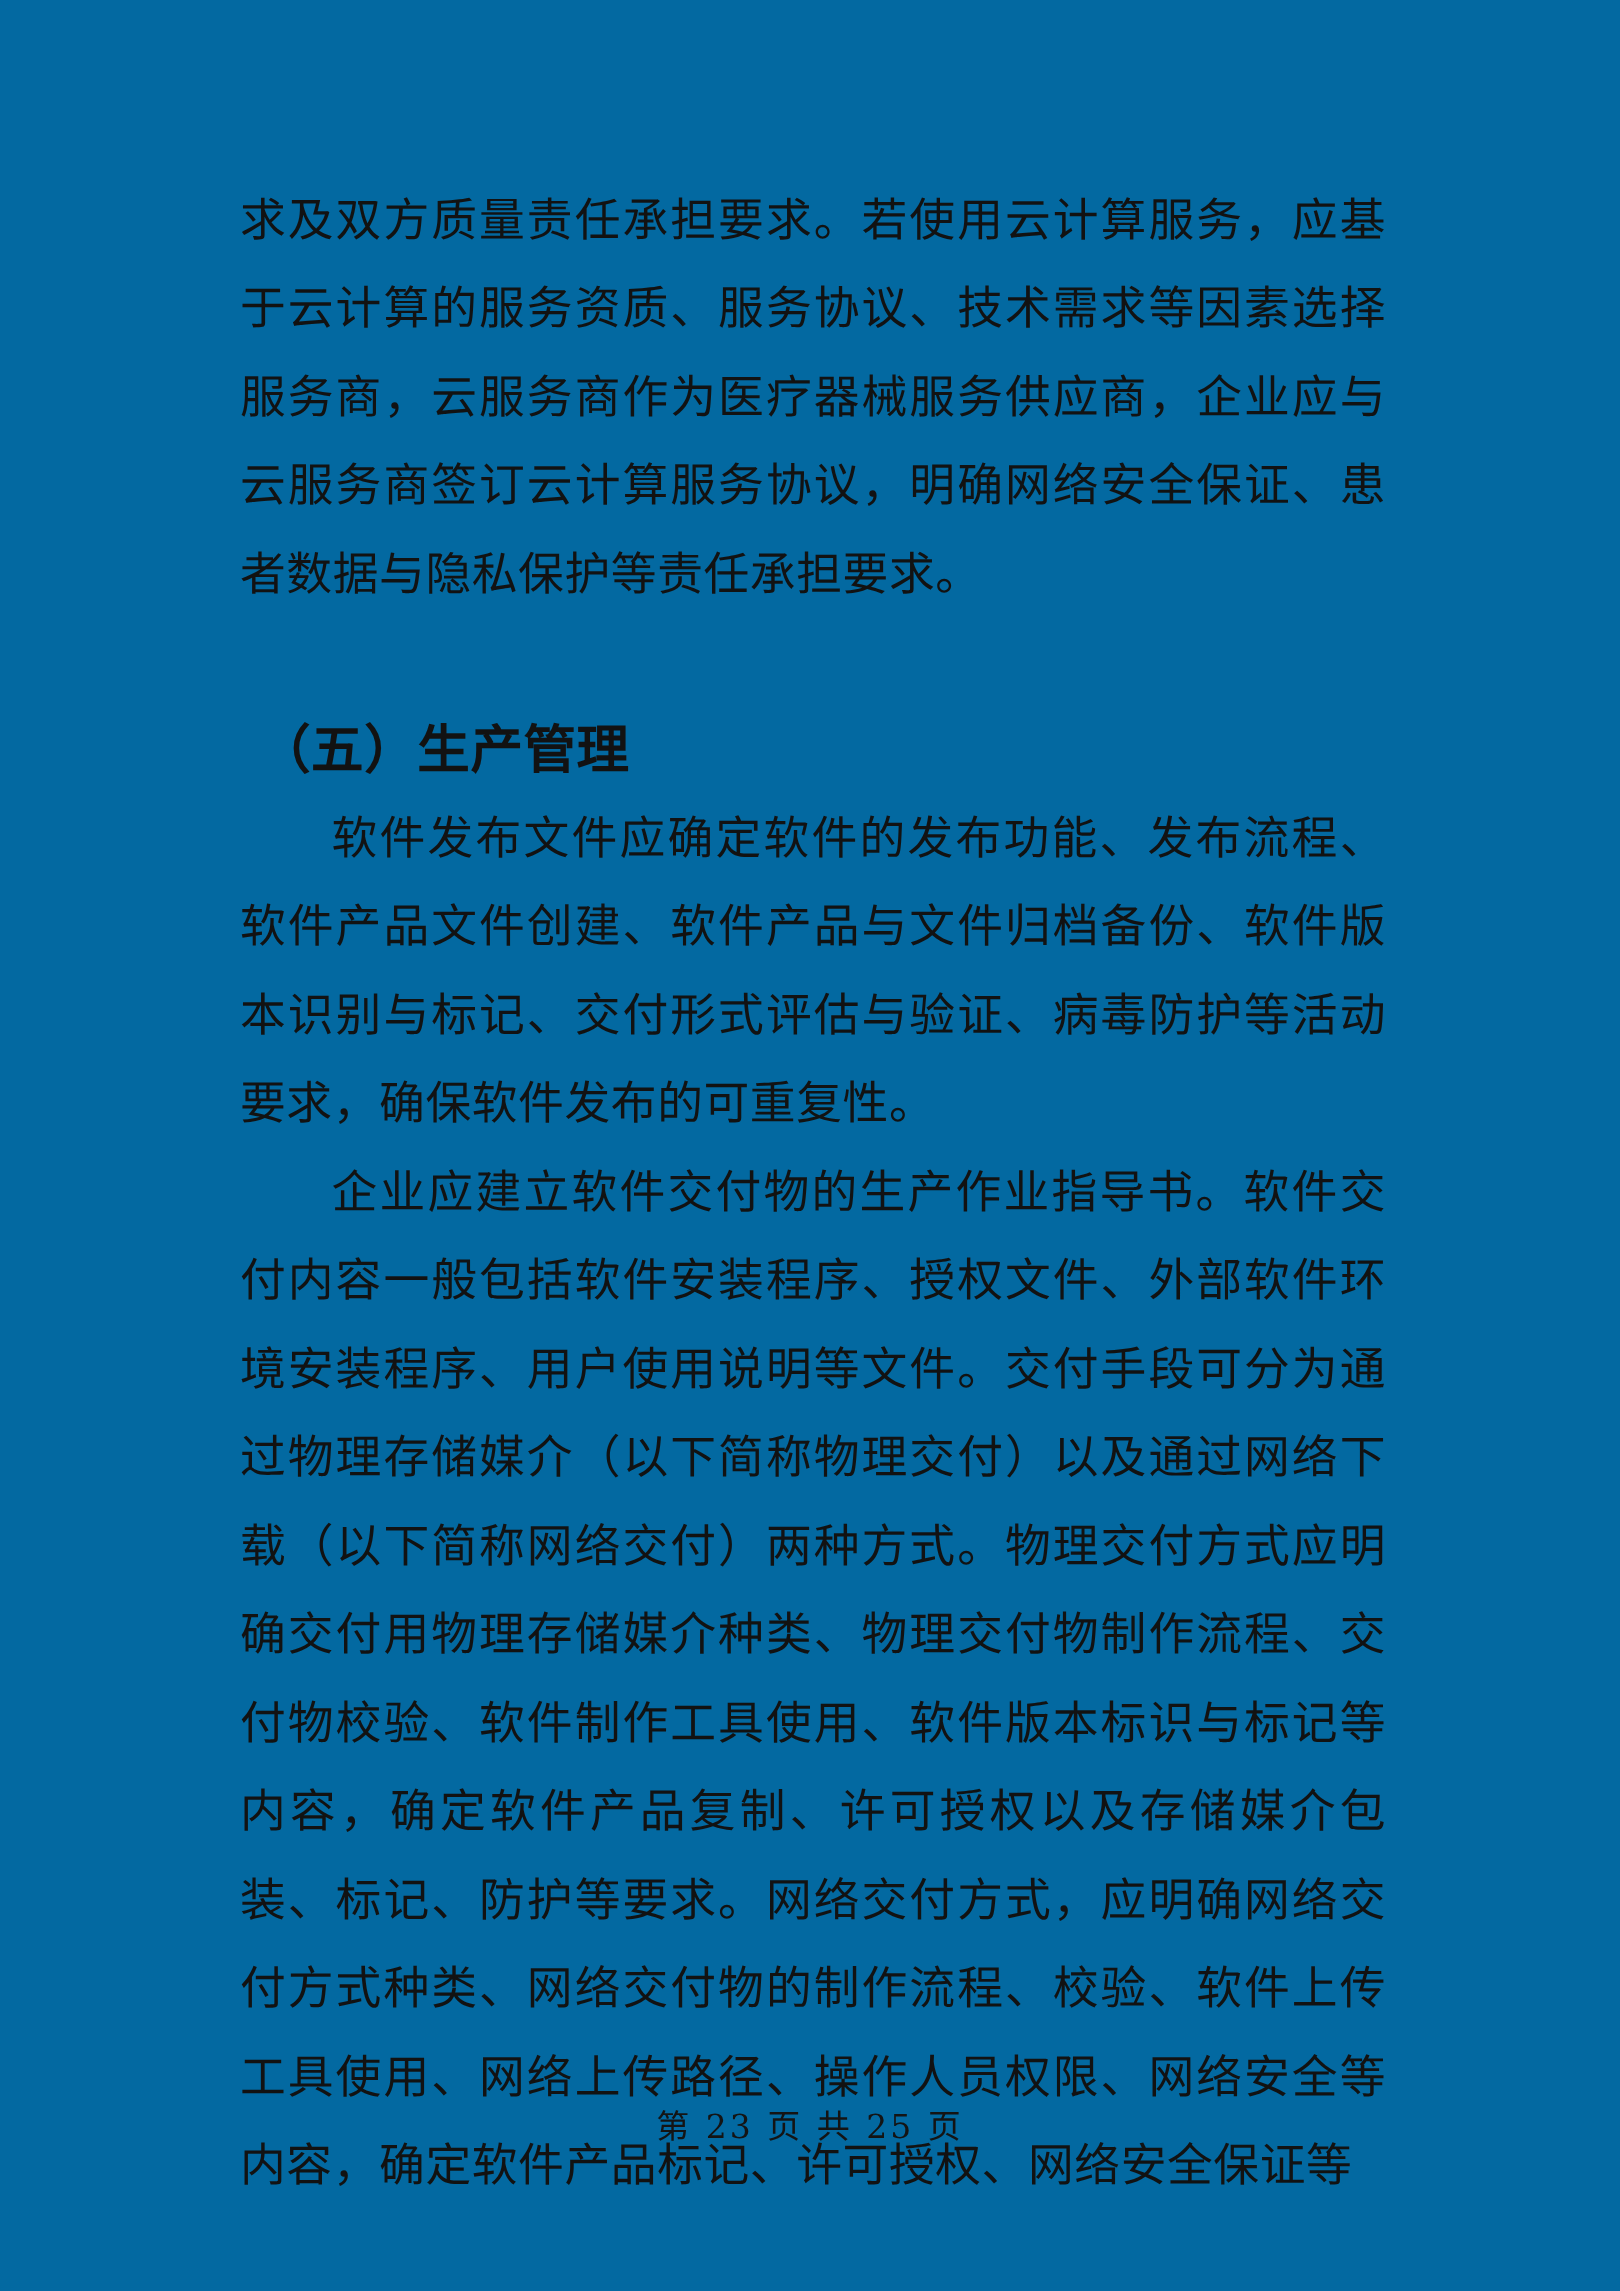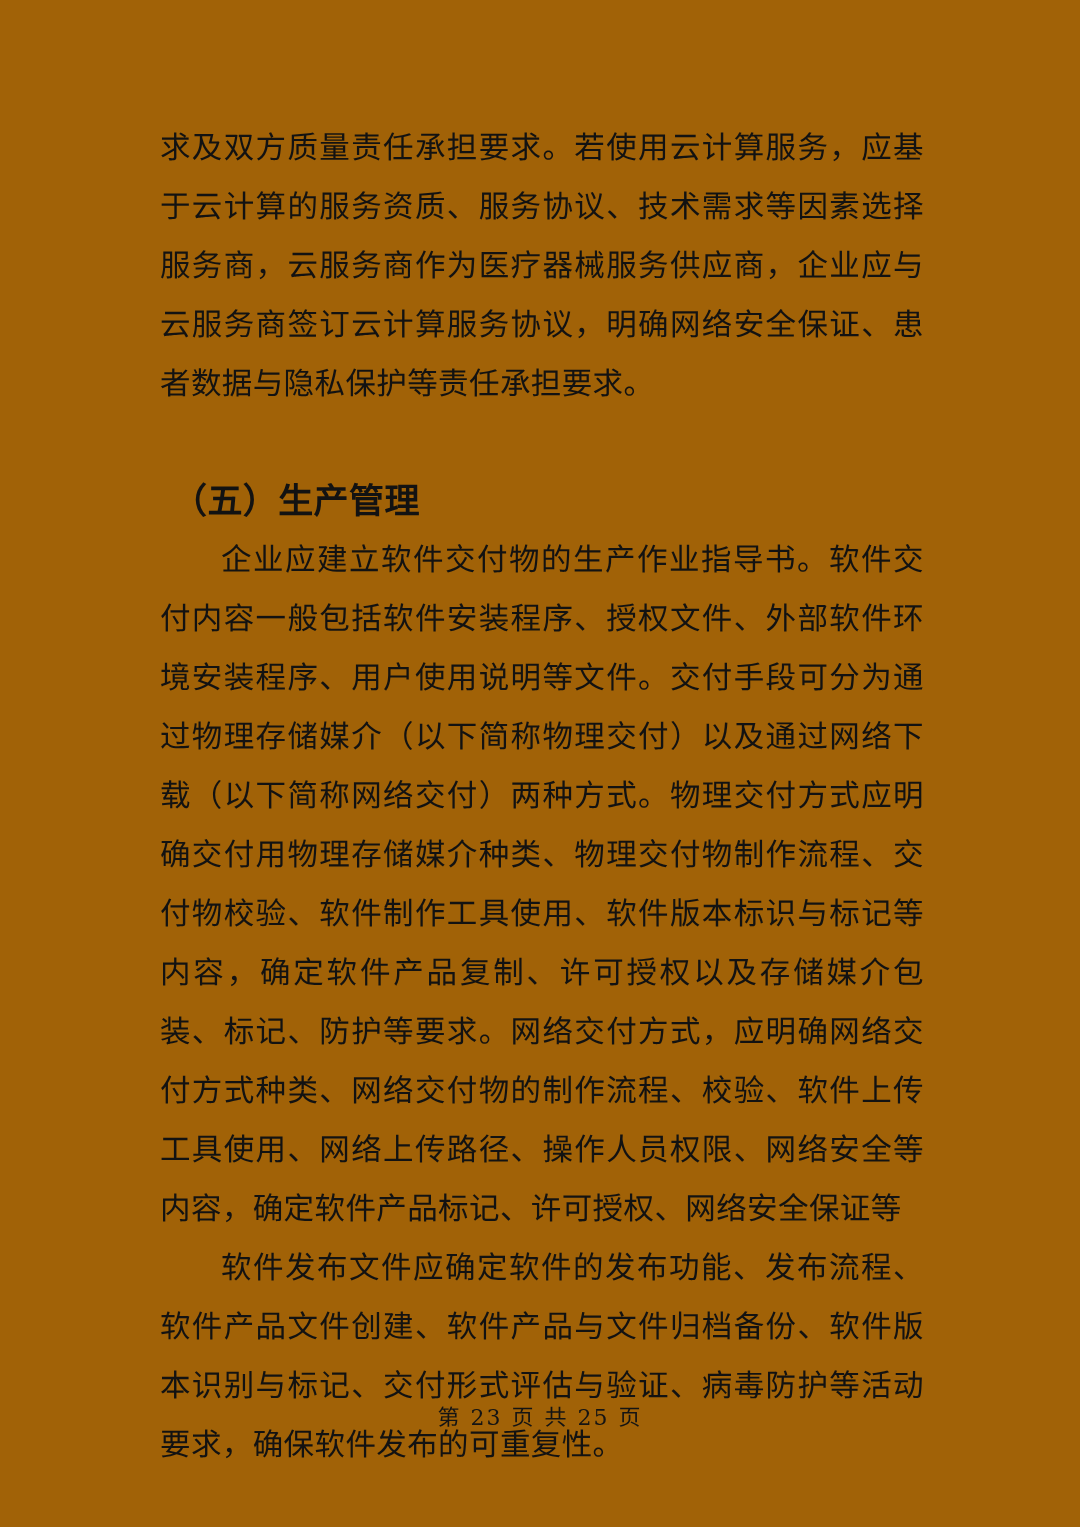--- a/index.html
+++ b/index.html
@@ -5,21 +5,21 @@
   html, body {
     margin: 0;
     padding: 0;
     background: #ffffff;
   }
   .page {
     position: relative;
     width: 1080px;
     height: 1527px;
     margin: 0 auto;
-    background: #a16207;
+    background: #0369a1;
     font-family: "DejaVu Serif", "Liberation Serif", serif;
     color: #121212;
     overflow: hidden;
   }
   .content {
     position: absolute;
     left: 160px;
     top: 118px;
     width: 764px;
   }
@@ -61,20 +61,20 @@
 </head>
 <body>
 
 <div class="page">
   <div class="content">
 
     <p class="para">求及双方质量责任承担要求。若使用云计算服务，应基于云计算的服务资质、服务协议、技术需求等因素选择服务商，云服务商作为医疗器械服务供应商，企业应与云服务商签订云计算服务协议，明确网络安全保证、患者数据与隐私保护等责任承担要求。</p>
 
     <h2 class="heading gap-before-heading">（五）生产管理</h2>
 
+    <p class="para indent">软件发布文件应确定软件的发布功能、发布流程、软件产品文件创建、软件产品与文件归档备份、软件版本识别与标记、交付形式评估与验证、病毒防护等活动要求，确保软件发布的可重复性。</p>
+
     <p class="para indent">企业应建立软件交付物的生产作业指导书。软件交付内容一般包括软件安装程序、授权文件、外部软件环境安装程序、用户使用说明等文件。交付手段可分为通过物理存储媒介（以下简称物理交付）以及通过网络下载（以下简称网络交付）两种方式。物理交付方式应明确交付用物理存储媒介种类、物理交付物制作流程、交付物校验、软件制作工具使用、软件版本标识与标记等内容，确定软件产品复制、许可授权以及存储媒介包装、标记、防护等要求。网络交付方式，应明确网络交付方式种类、网络交付物的制作流程、校验、软件上传工具使用、网络上传路径、操作人员权限、网络安全等内容，确定软件产品标记、许可授权、网络安全保证等</p>
-
-    <p class="para indent">软件发布文件应确定软件的发布功能、发布流程、软件产品文件创建、软件产品与文件归档备份、软件版本识别与标记、交付形式评估与验证、病毒防护等活动要求，确保软件发布的可重复性。</p>
 
   </div>
 
   <div class="footer">第 23 页 共 25 页</div>
 </div>
 
 </body></html>

